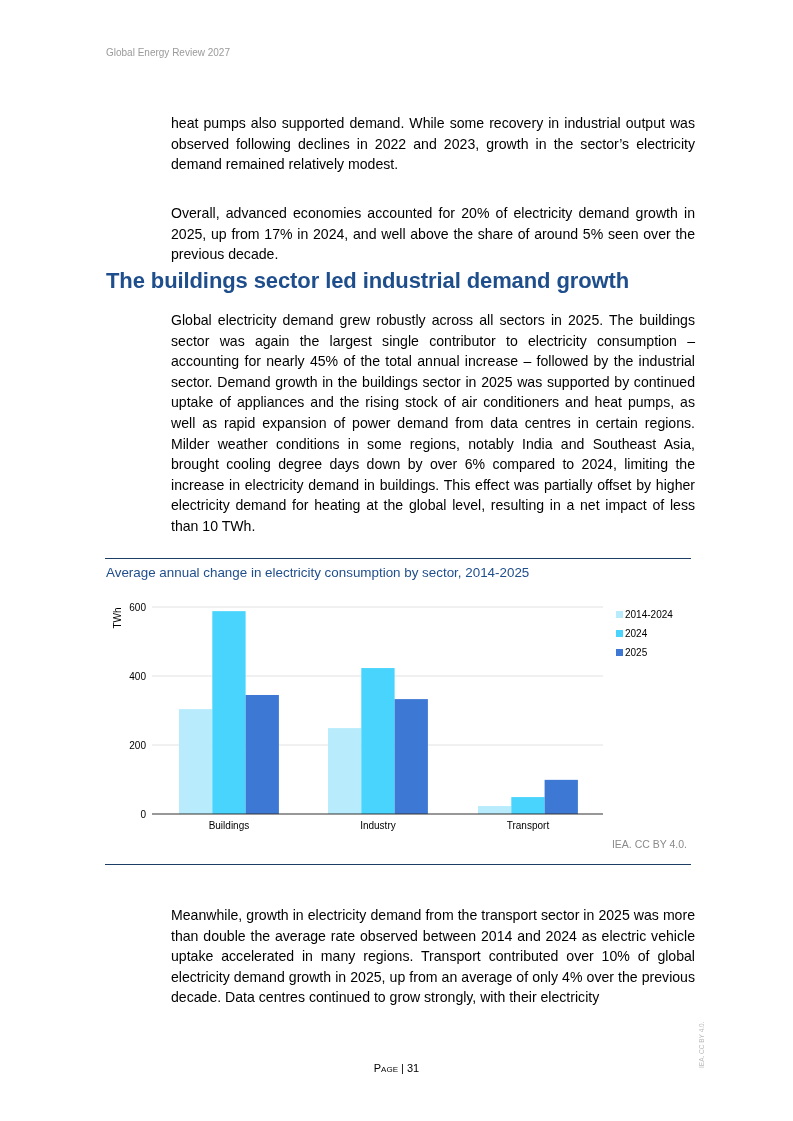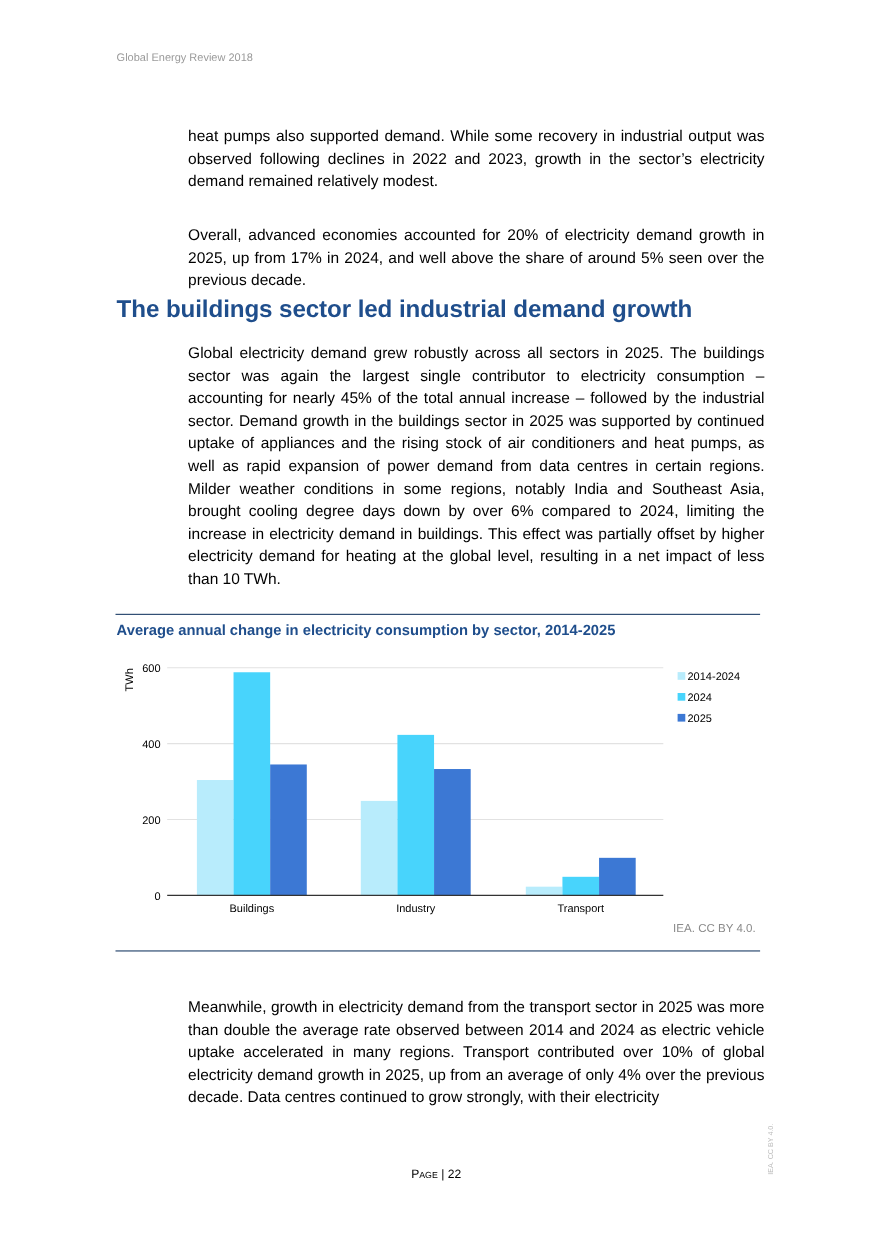--- a/index.html
+++ b/index.html
@@ -1,31 +1,31 @@
 <!DOCTYPE html>
 <html><head>
 <meta charset="utf-8">
 <style>
   html, body { margin: 0; padding: 0; background: #ffffff; }
   body { width: 793px; height: 1121px; position: relative; overflow: hidden; font-family: "Liberation Sans", sans-serif; color: #000; }
   .running-header { position: absolute; left: 106px; top: 47px; font-size: 10px; color: #9a9a9a; }
   .para { position: absolute; left: 163px; width: 524px; font-size: 14.1px; line-height: 20.6px; text-align: justify; text-align-last: left; margin: 8px; }
   .h1 { position: absolute; left: 106px; top: 268px; font-size: 22px; font-weight: bold; color: #1f4e8c; margin: 0; letter-spacing: -0.1px; }
   .rule { position: absolute; left: 105px; width: 586px; height: 0; border-top: 1.3px solid #1c3d66; }
-  .chart-title { position: absolute; left: 106px; top: 565px; font-size: 13.4px; font-weight: bold; color: #1f4e8c; }
+  .chart-title { position: absolute; left: 106px; top: 565px; font-size: 13.4px; font-weight: normal; color: #1f4e8c; }
   .chart { position: absolute; left: 100px; top: 590px; width: 600px; height: 250px; }
   .source { position: absolute; left: 560px; top: 838px; width: 127px; text-align: right; font-size: 10.5px; color: #8a8a8a; }
   .side-note { position: absolute; left: 698px; top: 1068px; transform: rotate(-90deg); transform-origin: left top; font-size: 6.5px; color: #bbbbbb; white-space: nowrap; }
   .page-num { position: absolute; left: 0; width: 793px; top: 1062px; text-align: center; font-size: 11px; color: #000; }
   .page-num .sc { font-variant: small-caps; text-align: center; }
 </style>
 </head>
 <body>
 
-<div class="running-header">Global Energy Review 2018</div>
+<div class="running-header">Global Energy Review 2027</div>
 
 <p class="para" style="top:105px;">heat pumps also supported demand. While some recovery in industrial output was observed following declines in 2022 and 2023, growth in the sector’s electricity demand remained relatively modest.</p>
 <p class="para" style="top:195px;">Overall, advanced economies accounted for 20% of electricity demand growth in 2025, up from 17% in 2024, and well above the share of around 5% seen over the previous decade.</p>
 
 <h1 class="h1">The buildings sector led industrial demand growth</h1>
 
 <p class="para" style="top:302px;">Global electricity demand grew robustly across all sectors in 2025. The buildings sector was again the largest single contributor to electricity consumption – accounting for nearly 45% of the total annual increase – followed by the industrial sector. Demand growth in the buildings sector in 2025 was supported by continued uptake of appliances and the rising stock of air conditioners and heat pumps, as well as rapid expansion of power demand from data centres in certain regions. Milder weather conditions in some regions, notably India and Southeast Asia, brought cooling degree days down by over 6% compared to 2024, limiting the increase in electricity demand in buildings. This effect was partially offset by higher electricity demand for heating at the global level, resulting in a net impact of less than 10 TWh.</p>
 
 <div class="rule" style="top:558px;"></div>
 <div class="chart-title">Average annual change in electricity consumption by sector, 2014-2025</div>
@@ -62,13 +62,13 @@
     </svg>
 </div>
 
 <div class="source">IEA. CC BY 4.0.</div>
 <div class="rule" style="top:864px;"></div>
 
 <p class="para" style="top:897px;">Meanwhile, growth in electricity demand from the transport sector in 2025 was more than double the average rate observed between 2014 and 2024 as electric vehicle uptake accelerated in many regions. Transport contributed over 10% of global electricity demand growth in 2025, up from an average of only 4% over the previous decade. Data centres continued to grow strongly, with their electricity</p>
 
 <div class="side-note">IEA. CC BY 4.0.</div>
 
-<div class="page-num"><span class="sc">Page</span><span> | </span><span>22</span></div>
+<div class="page-num"><span class="sc">Page</span><span> | </span><span>31</span></div>
 
 </body></html>

